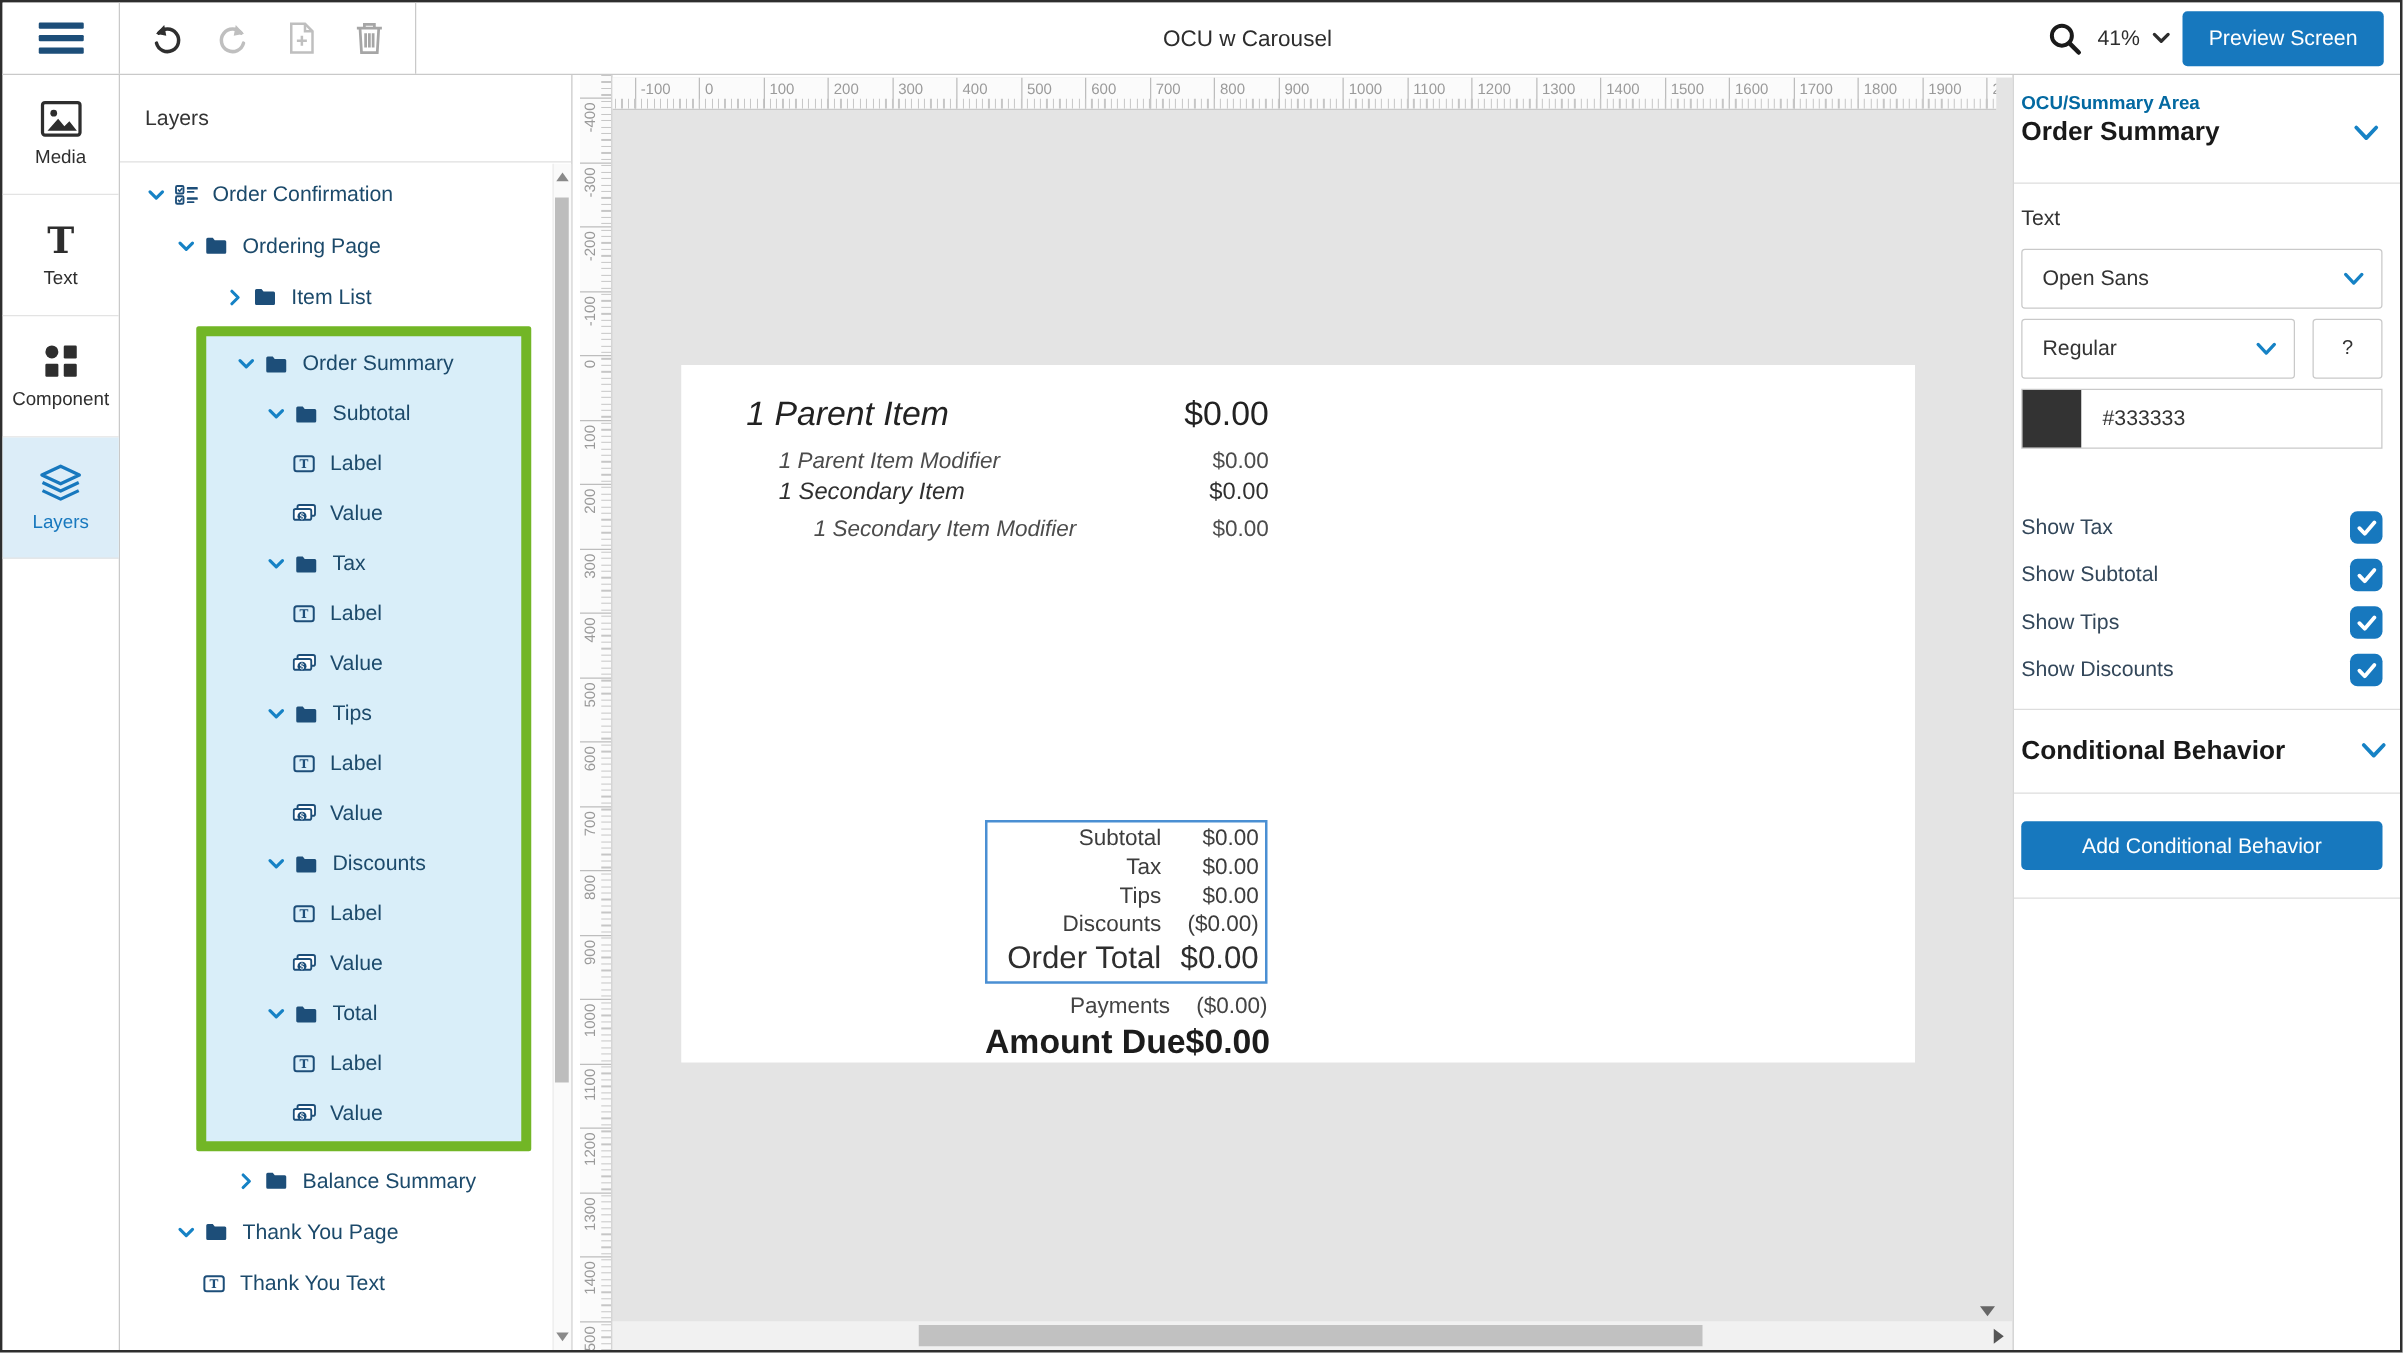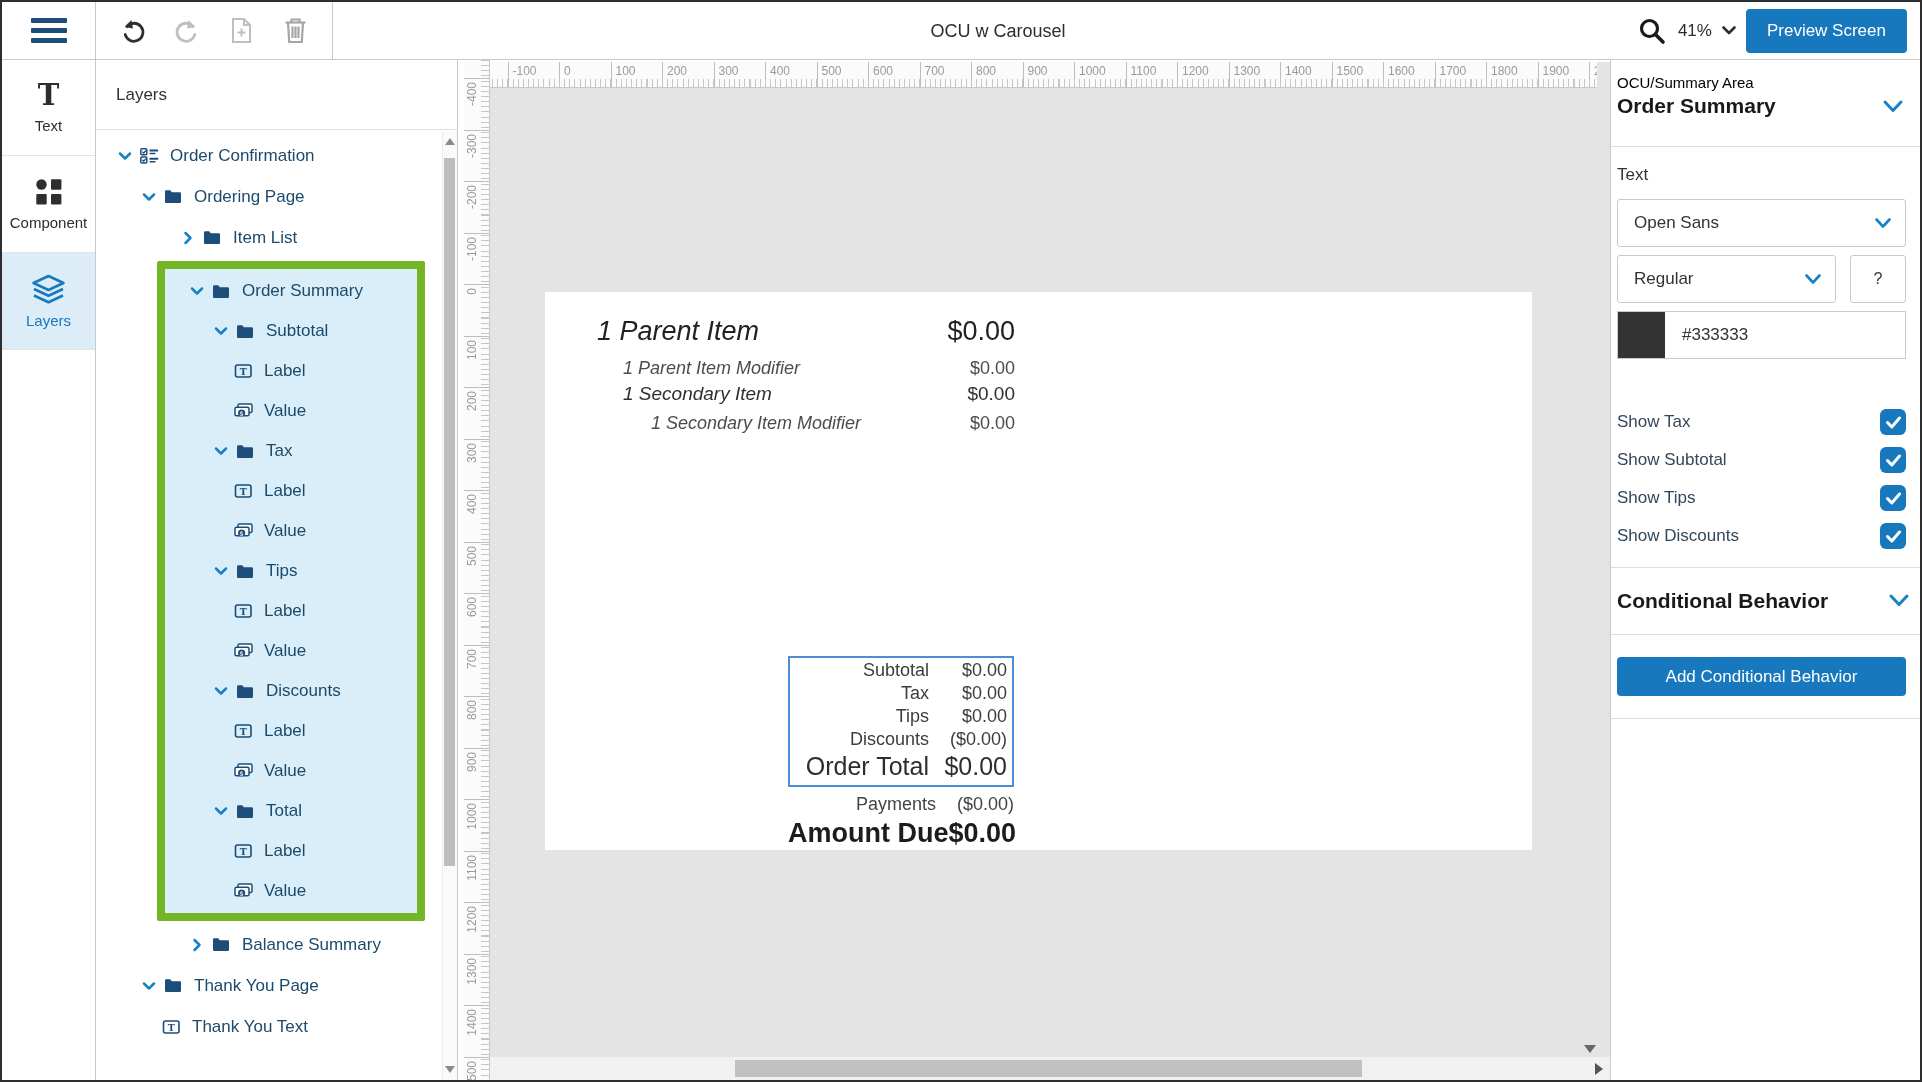--- a/index.html
+++ b/index.html
@@ -82,21 +82,21 @@
   .h-scroll{position:absolute;left:33px;right:0;bottom:0;height:23px;background:#f1f1f1;}
   .h-thumb{position:absolute;left:245px;top:3px;width:627px;height:17px;background:#c1c1c1;cursor:pointer;}
   .h-arr{position:absolute;right:7px;top:6px;width:0;height:0;border-top:6px solid transparent;
          border-bottom:6px solid transparent;border-left:8px solid #555;cursor:pointer;}
   .cv-arr-dn{position:absolute;right:14px;bottom:27px;width:0;height:0;border-left:6px solid transparent;
          border-right:6px solid transparent;border-top:8px solid #666;cursor:pointer;}
   
   .inspector{position:absolute;left:1608px;top:57px;right:0;bottom:0;background:#fff;border-left:1px solid #c9c9c9;z-index:4;}
   .blk{padding:0 14px 0 6px;}
   .insp-head{position:relative;height:88px;box-sizing:border-box;padding-top:15px;border-bottom:1px solid #ddd;}
-  .crumb{font-size:15px;color:#000000;}
+  .crumb{font-size:15px;color:#0369a1;font-weight:bold;}
   .insp-title{font-size:21px;font-weight:bold;color:#191919;margin-top:3px;}
   .head-chev{position:absolute;right:16px;top:40px;cursor:pointer;}
   .sec-label{margin-top:18px;font-size:17px;color:#333;}
   .select{position:relative;margin-top:14px;height:48px;border:1px solid #c9c9c9;border-radius:3px;
           display:flex;align-items:center;padding-left:16px;font-size:17px;color:#333;box-sizing:border-box;
           background:#fff;cursor:pointer;}
   .select .chev{position:absolute;right:13px;top:15px;}
   .row2{display:flex;gap:14px;margin-top:8px;}
   .row2 .select{flex:1;margin-top:0;}
   .help-btn{width:56px;height:48px;border:1px solid #c9c9c9;border-radius:3px;background:#fff;
@@ -173,20 +173,30 @@
       <span style="cursor:pointer;display:flex;">
           <svg width="16" height="11" viewBox="0 0 16 11">
             <path d="M2.5 2.5 L8 8 L13.5 2.5" fill="none" stroke="#2d2d2d" stroke-width="2.6" stroke-linecap="round" stroke-linejoin="round"></path>
           </svg>
         </span>
       <button class="preview-btn">Preview Screen</button>
     </div>
   </div>
 
   <div class="rail" id="rail">
+      <div class="rail-item">
+        <span class="rail-ic">
+          <svg width="34" height="30" viewBox="0 0 34 30">
+            <rect x="2" y="2" width="30" height="26" rx="2" fill="none" stroke="#2e2e2e" stroke-width="2.6"></rect>
+            <circle cx="11" cy="10.5" r="2.7" fill="#2e2e2e"></circle>
+            <path d="M6 24.5 l8.5-9.5 5 6 4-4 6 7.5 z" fill="#2e2e2e"></path>
+          </svg>
+        </span>
+        <span class="rail-label">Media</span>
+      </div>
       <div class="rail-item">
         <span class="rail-ic">
           <span class="rail-t">T</span>
         </span>
         <span class="rail-label">Text</span>
       </div>
       <div class="rail-item">
         <span class="rail-ic">
           <svg width="30" height="30" viewBox="0 0 30 30" fill="#2e2e2e">
             <circle cx="7.5" cy="7.5" r="5.2"></circle>

